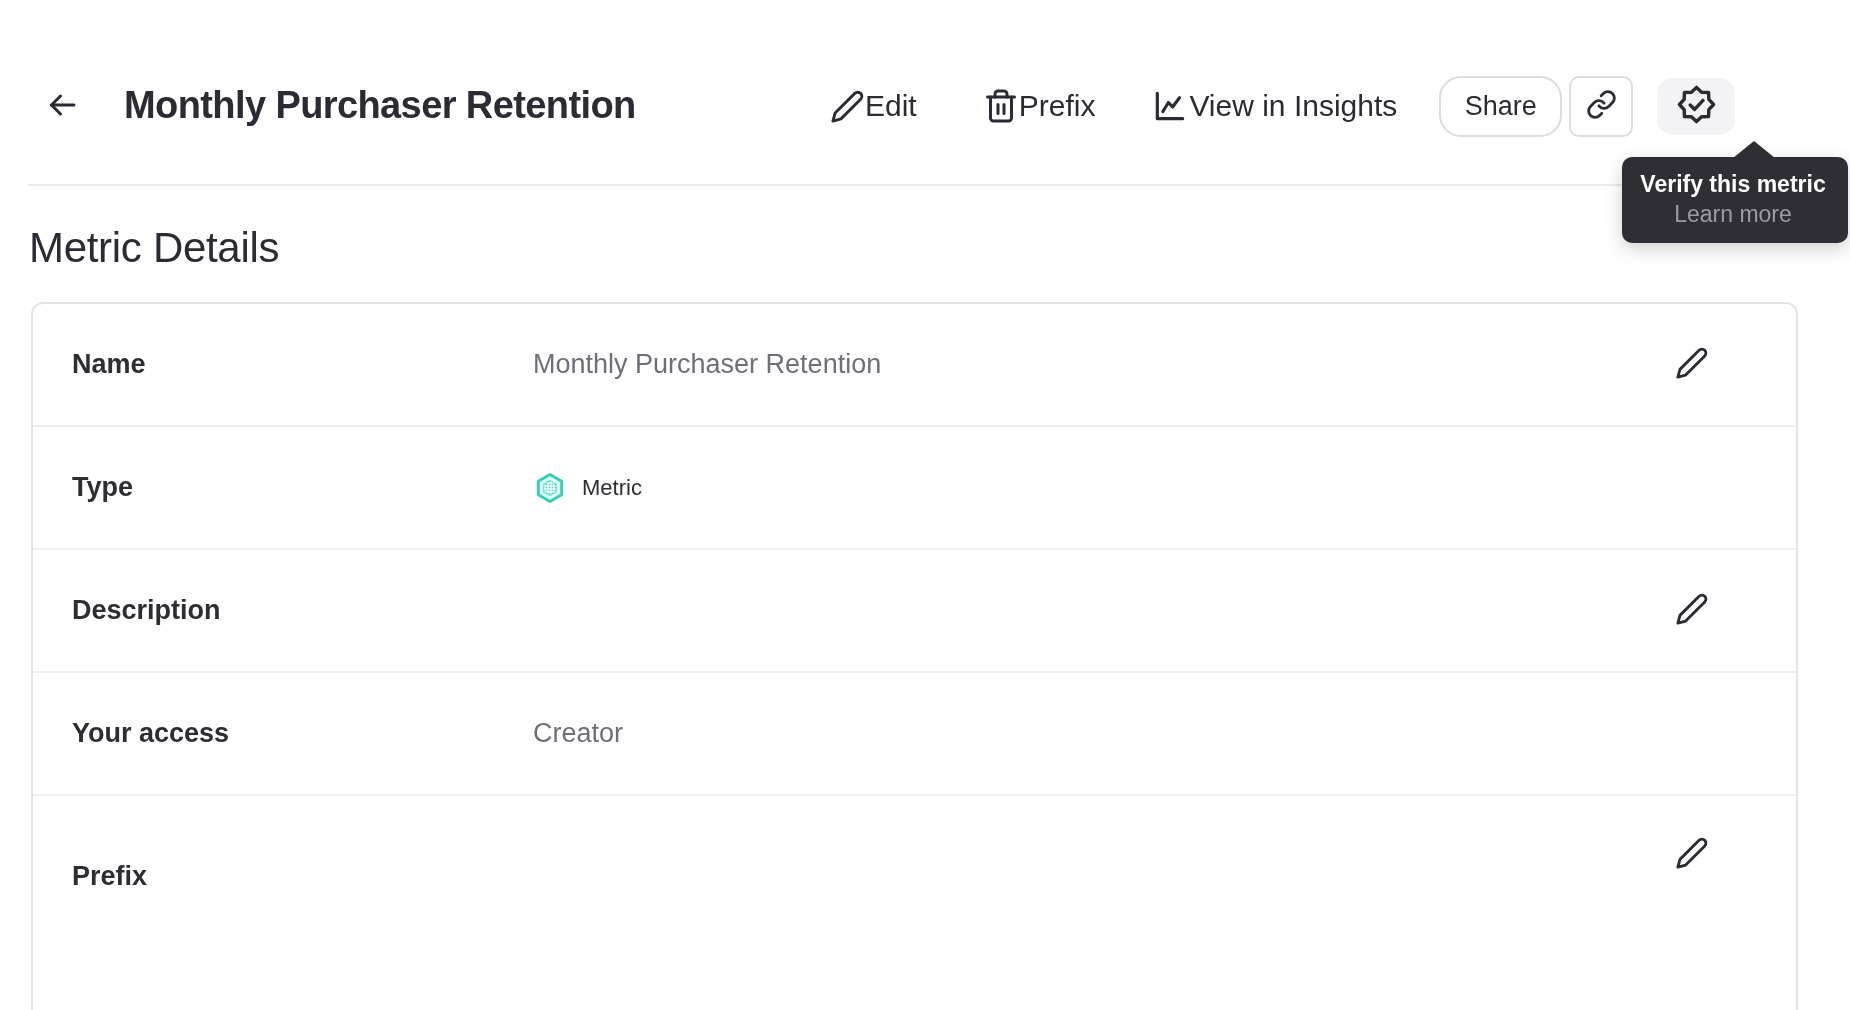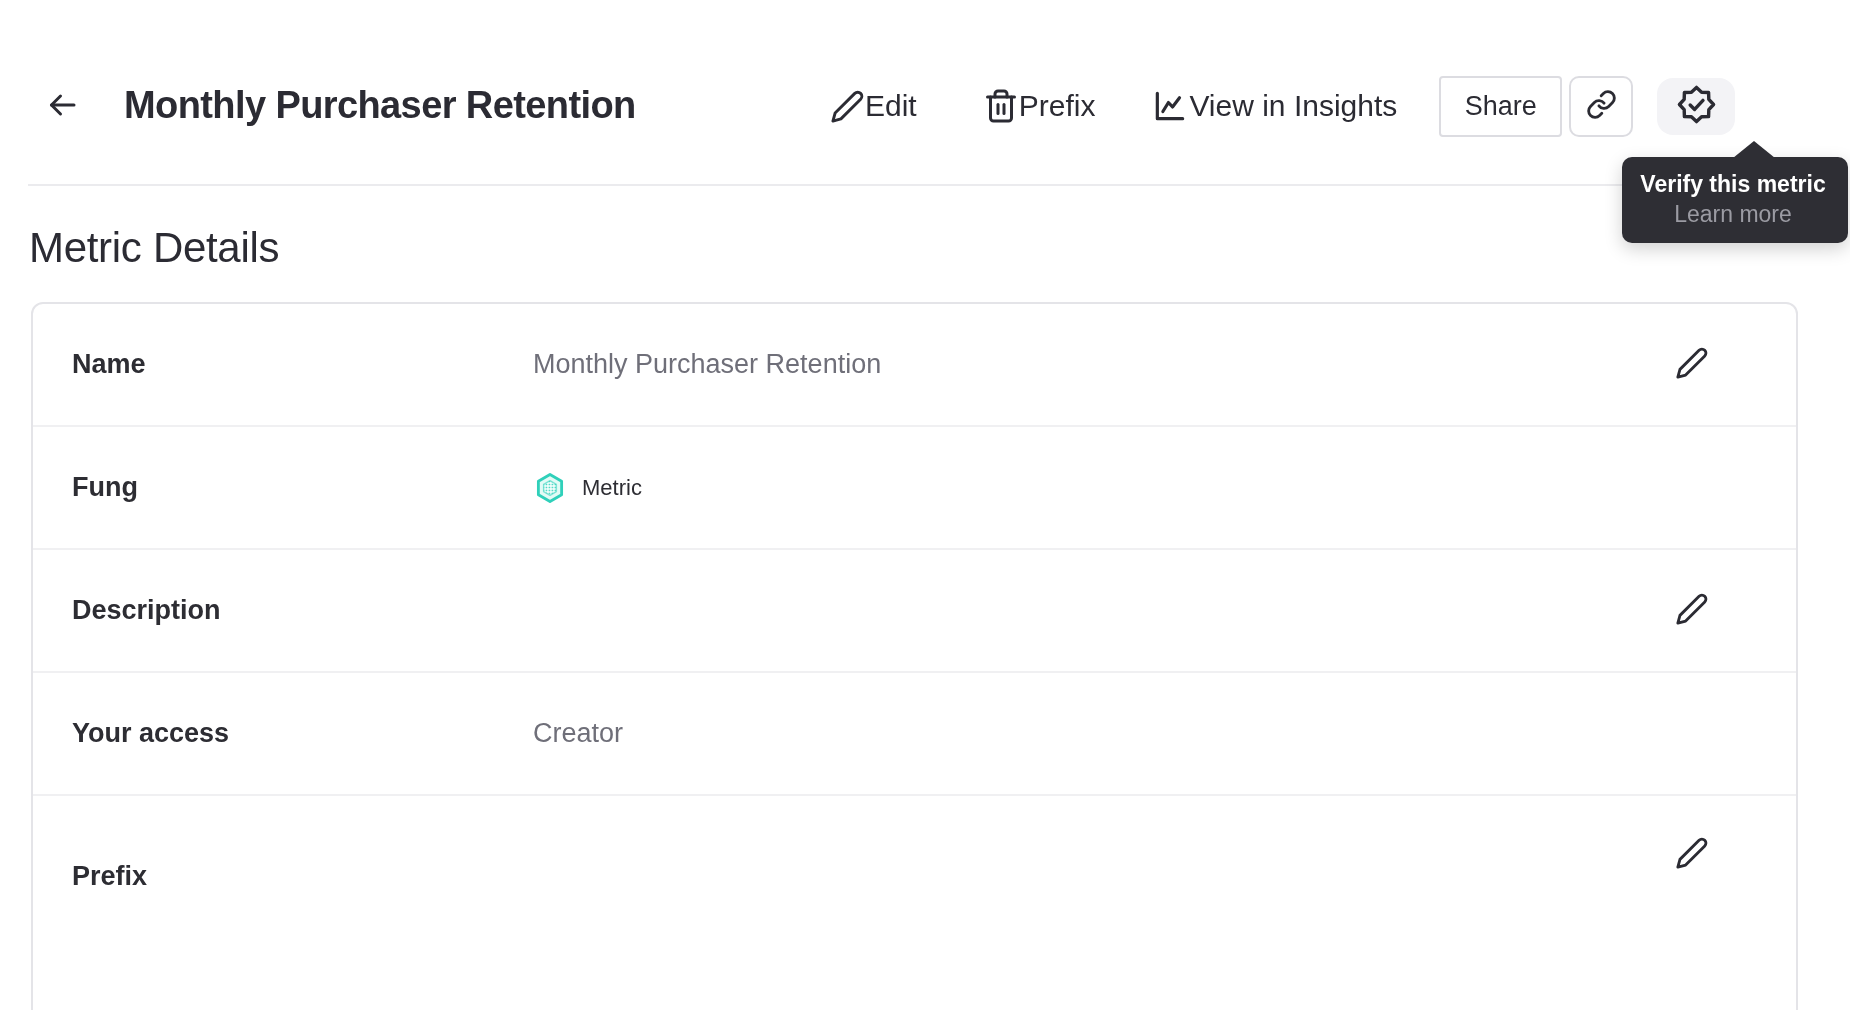--- a/index.html
+++ b/index.html
@@ -10,21 +10,21 @@
   .header { position:relative; height:186px; background:#fff; }
   .header-divider { position:absolute; left:28px; right:28px; bottom:0; height:2px; background:#ebebee; }
   .back-btn { position:absolute; left:42px; top:86px; width:40px; height:40px; border:none; background:transparent; cursor:pointer; display:flex; align-items:center; justify-content:center; }
   .page-title { position:absolute; left:124px; top:84px; font-size:38px; font-weight:bold; letter-spacing:-0.6px; color:#2b2b33; white-space:nowrap; }
 
   .header-actions { position:absolute; left:830px; top:75px; height:62px; display:flex; align-items:center; }
   .action-btn { display:flex; align-items:center; border:none; background:transparent; cursor:pointer; font-size:30px; color:#2b2b33; font-family:inherit; white-space:nowrap; }
   .action-btn svg { display:block; }
   .gap-a { margin-left:66px; }
   .gap-b { margin-left:56px; }
-  .share-btn { margin-left:42px; width:123px; height:61px; border:2px solid #dcdce1; border-radius:4px; background:#fff; font-size:27px; color:#2b2b33; font-family:inherit; cursor:pointer; }
+  .share-btn { margin-left:42px; width:123px; height:61px; border:2px solid #dcdce1; border-radius:22px; background:#fff; font-size:27px; color:#2b2b33; font-family:inherit; cursor:pointer; }
   .link-btn { margin-left:7px; width:64px; height:61px; border:2px solid #dcdce1; border-radius:10px; background:#fff; cursor:pointer; display:flex; align-items:center; justify-content:center; }
   .verify-btn { margin-left:24px; width:78px; height:57px; border:none; border-radius:16px; background:#f3f3f6; cursor:pointer; display:flex; align-items:center; justify-content:center; }
 
   
   .tooltip { position:absolute; left:1622px; top:157px; width:226px; background:#2e2e34; border-radius:10px; padding:12px 10px 14px 6px; text-align:center; box-shadow:0 6px 18px rgba(0,0,0,.18); z-index:5; }
   .tooltip-caret { position:absolute; left:111px; top:-16px; width:0; height:0; border-left:21px solid transparent; border-right:21px solid transparent; border-bottom:17px solid #2e2e34; }
   .tooltip-title { color:#ffffff; font-size:23px; font-weight:bold; line-height:30px; white-space:nowrap; }
   .tooltip-link { display:inline-block; color:#9b9ba3; font-size:23px; line-height:30px; cursor:pointer; }
 
   
@@ -135,21 +135,21 @@
     <button class="row-edit">
       <span>
         <svg width="34" height="34" viewBox="0 0 24 24" fill="none" stroke="#2b2b33" stroke-width="2" stroke-linecap="round" stroke-linejoin="round">
           <path d="M17 3a2.828 2.828 0 1 1 4 4L7.5 20.5 2 22l1.5-5.5L17 3z"></path>
         </svg>
       </span>
     </button>
   </div>
 
   <div class="detail-row">
-    <div class="row-label">Fung</div>
+    <div class="row-label">Type</div>
     <div class="row-value-wrap">
       <span style="display:flex;">
         <svg width="34" height="34" viewBox="0 0 24 24">
           <defs>
             <pattern id="dots" width="2.1" height="2.1" patternUnits="userSpaceOnUse">
               <circle cx="1.05" cy="1.05" r="0.6" fill="#2fd0ba"></circle>
             </pattern>
           </defs>
           <polygon points="12,2.5 20.2,7.25 20.2,16.75 12,21.5 3.8,16.75 3.8,7.25" fill="#e3fbf6" stroke="#2fd0ba" stroke-width="2" stroke-linejoin="round"></polygon>
           <polygon points="12,6.8 16.5,9.4 16.5,14.6 12,17.2 7.5,14.6 7.5,9.4" fill="#f4fffc" stroke="#7fe5d6" stroke-width="1" stroke-linejoin="round"></polygon>

